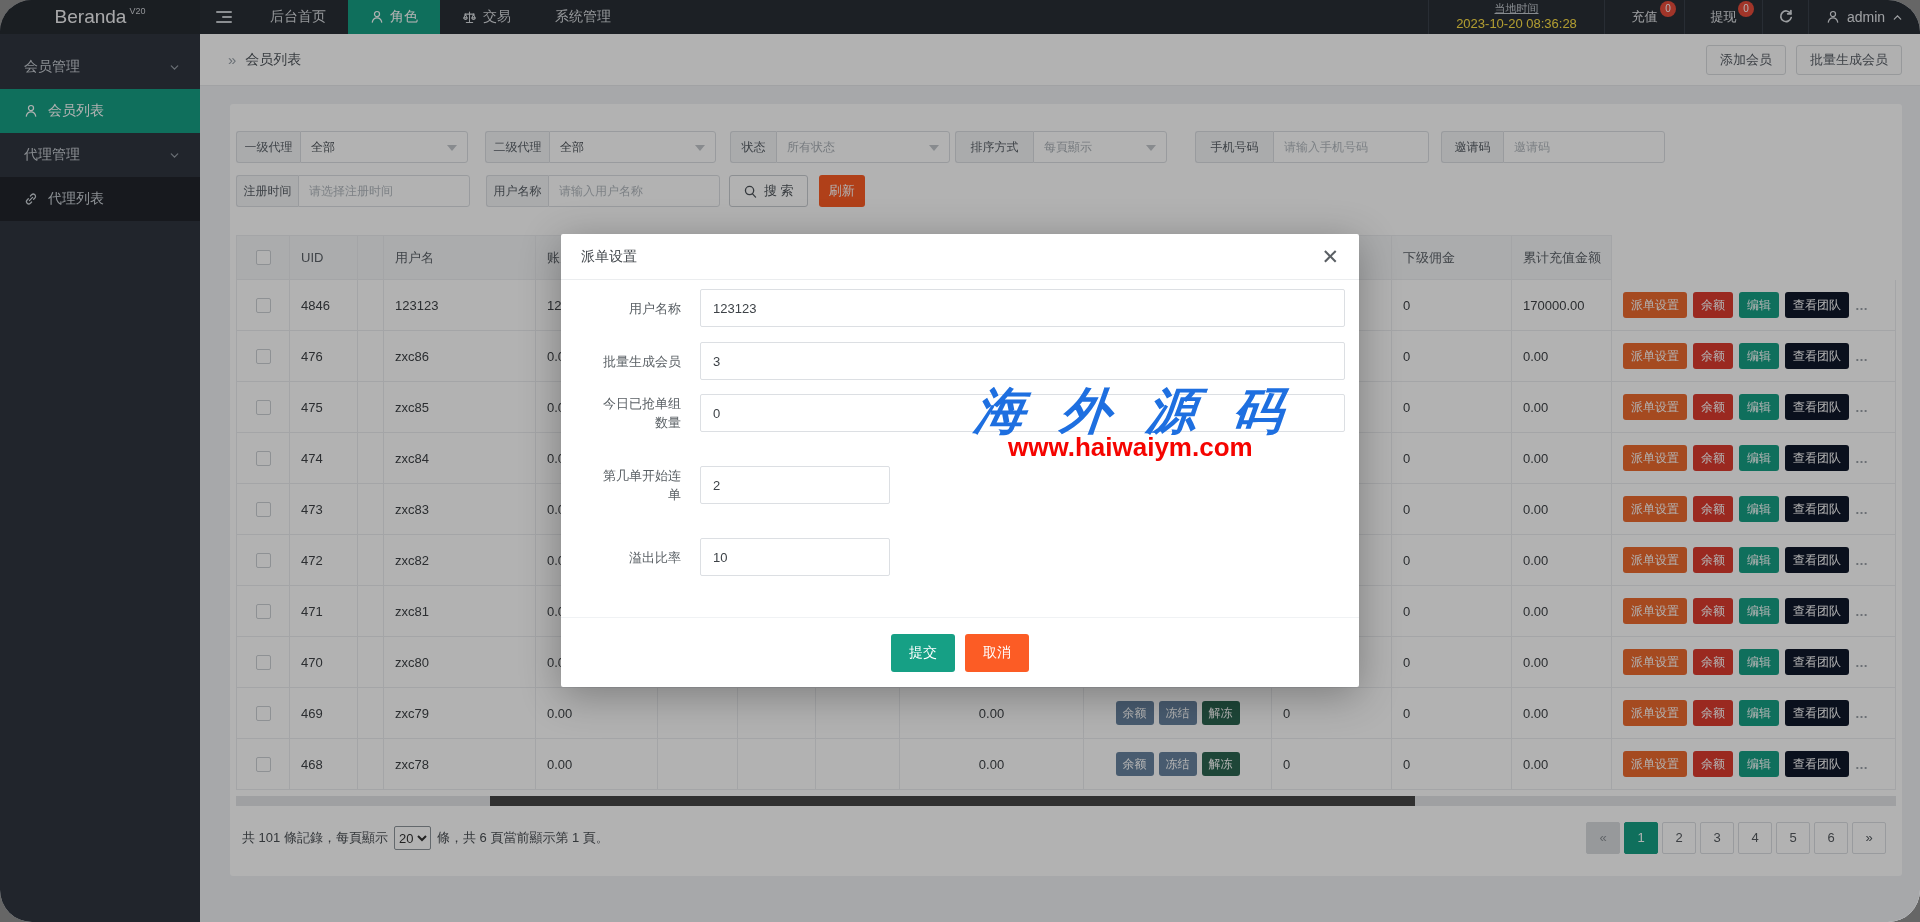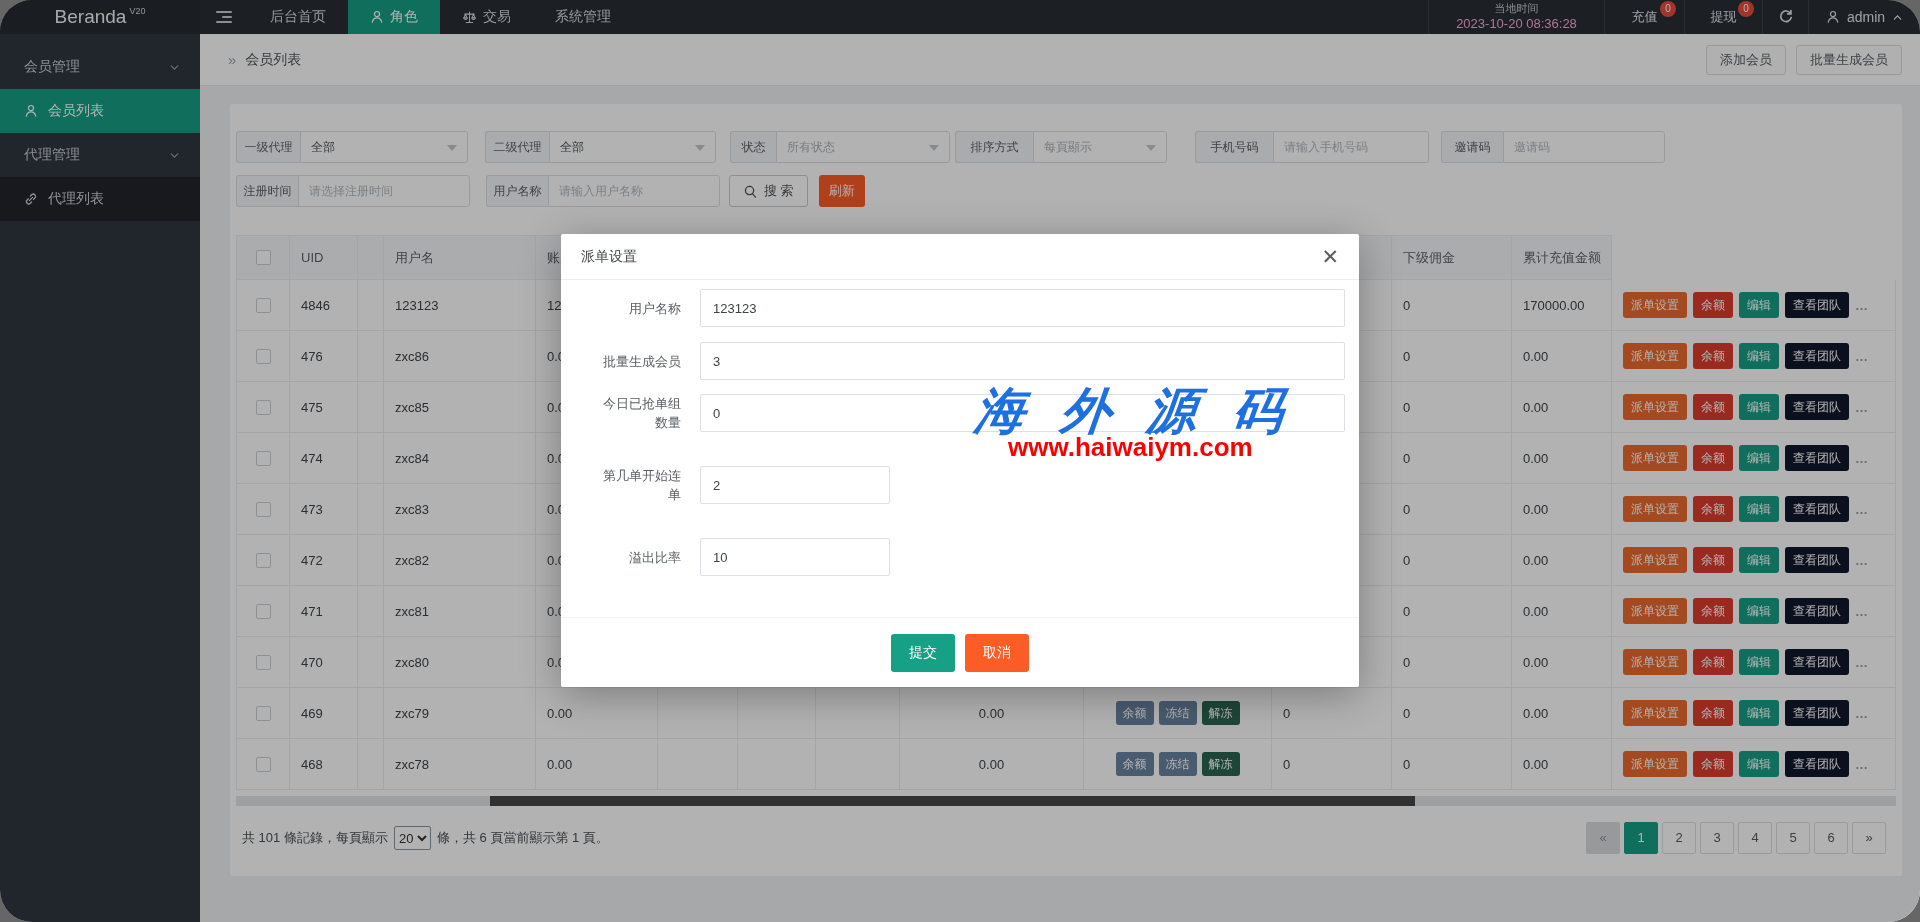--- a/index.html
+++ b/index.html
@@ -13,22 +13,22 @@
   .logo sup{font-size:9px;margin-left:3px;transform:translateY(-6px);color:#cfd3d8;}
   .burger{width:48px;display:flex;flex-direction:column;align-items:center;justify-content:center;gap:3px;cursor:pointer;}
   .burger i{display:block;height:2px;background:#c7ccd2;border-radius:1px;width:16px;}
   .burger i.mid{width:10px;margin-left:6px;}
   .nav-menu{display:flex;align-items:stretch;}
   .nav-item{display:flex;align-items:center;gap:6px;padding:0 22px;font-size:14px;color:#d6dade;cursor:pointer;}
   .nav-item.active{background:var(--teal);color:#fff;}
   .nav-right{margin-left:auto;display:flex;align-items:stretch;}
   .nr{border-left:1px solid #3a414b;display:flex;align-items:center;justify-content:center;position:relative;}
   .time-block{width:176px;flex-direction:column;line-height:1.3;text-align:center;}
-  .time-block .t1{font-size:11px;color:#c3c9cf;}
-  .time-block .t2{font-size:13px;color:#f9a8d4;}
+  .time-block .t1{font-size:11px;color:#c3c9cf;text-decoration:underline;}
+  .time-block .t2{font-size:13px;color:#fde047;}
   .shortcut{width:80px;font-size:13px;color:#e3e6ea;cursor:pointer;}
   .shortcut.w2{width:78px;}
   .badge{position:absolute;top:1px;right:8px;min-width:16px;height:16px;line-height:16px;border-radius:8px;background:var(--red);color:#fff;font-size:10px;text-align:center;padding:0 2px;}
   .refresh{width:46px;cursor:pointer;color:#dfe3e7;}
   .admin{width:112px;gap:7px;font-size:14px;cursor:pointer;color:#e3e6ea;}
   .icon{display:inline-flex;align-items:center;}
 
   
   .sidebar{position:absolute;top:34px;left:0;width:200px;bottom:0;background:#30363f;padding-top:11px;z-index:1;}
   .side-group{height:44px;display:flex;align-items:center;padding:0 20px 0 24px;color:#c7ccd3;font-size:14px;cursor:pointer;}

